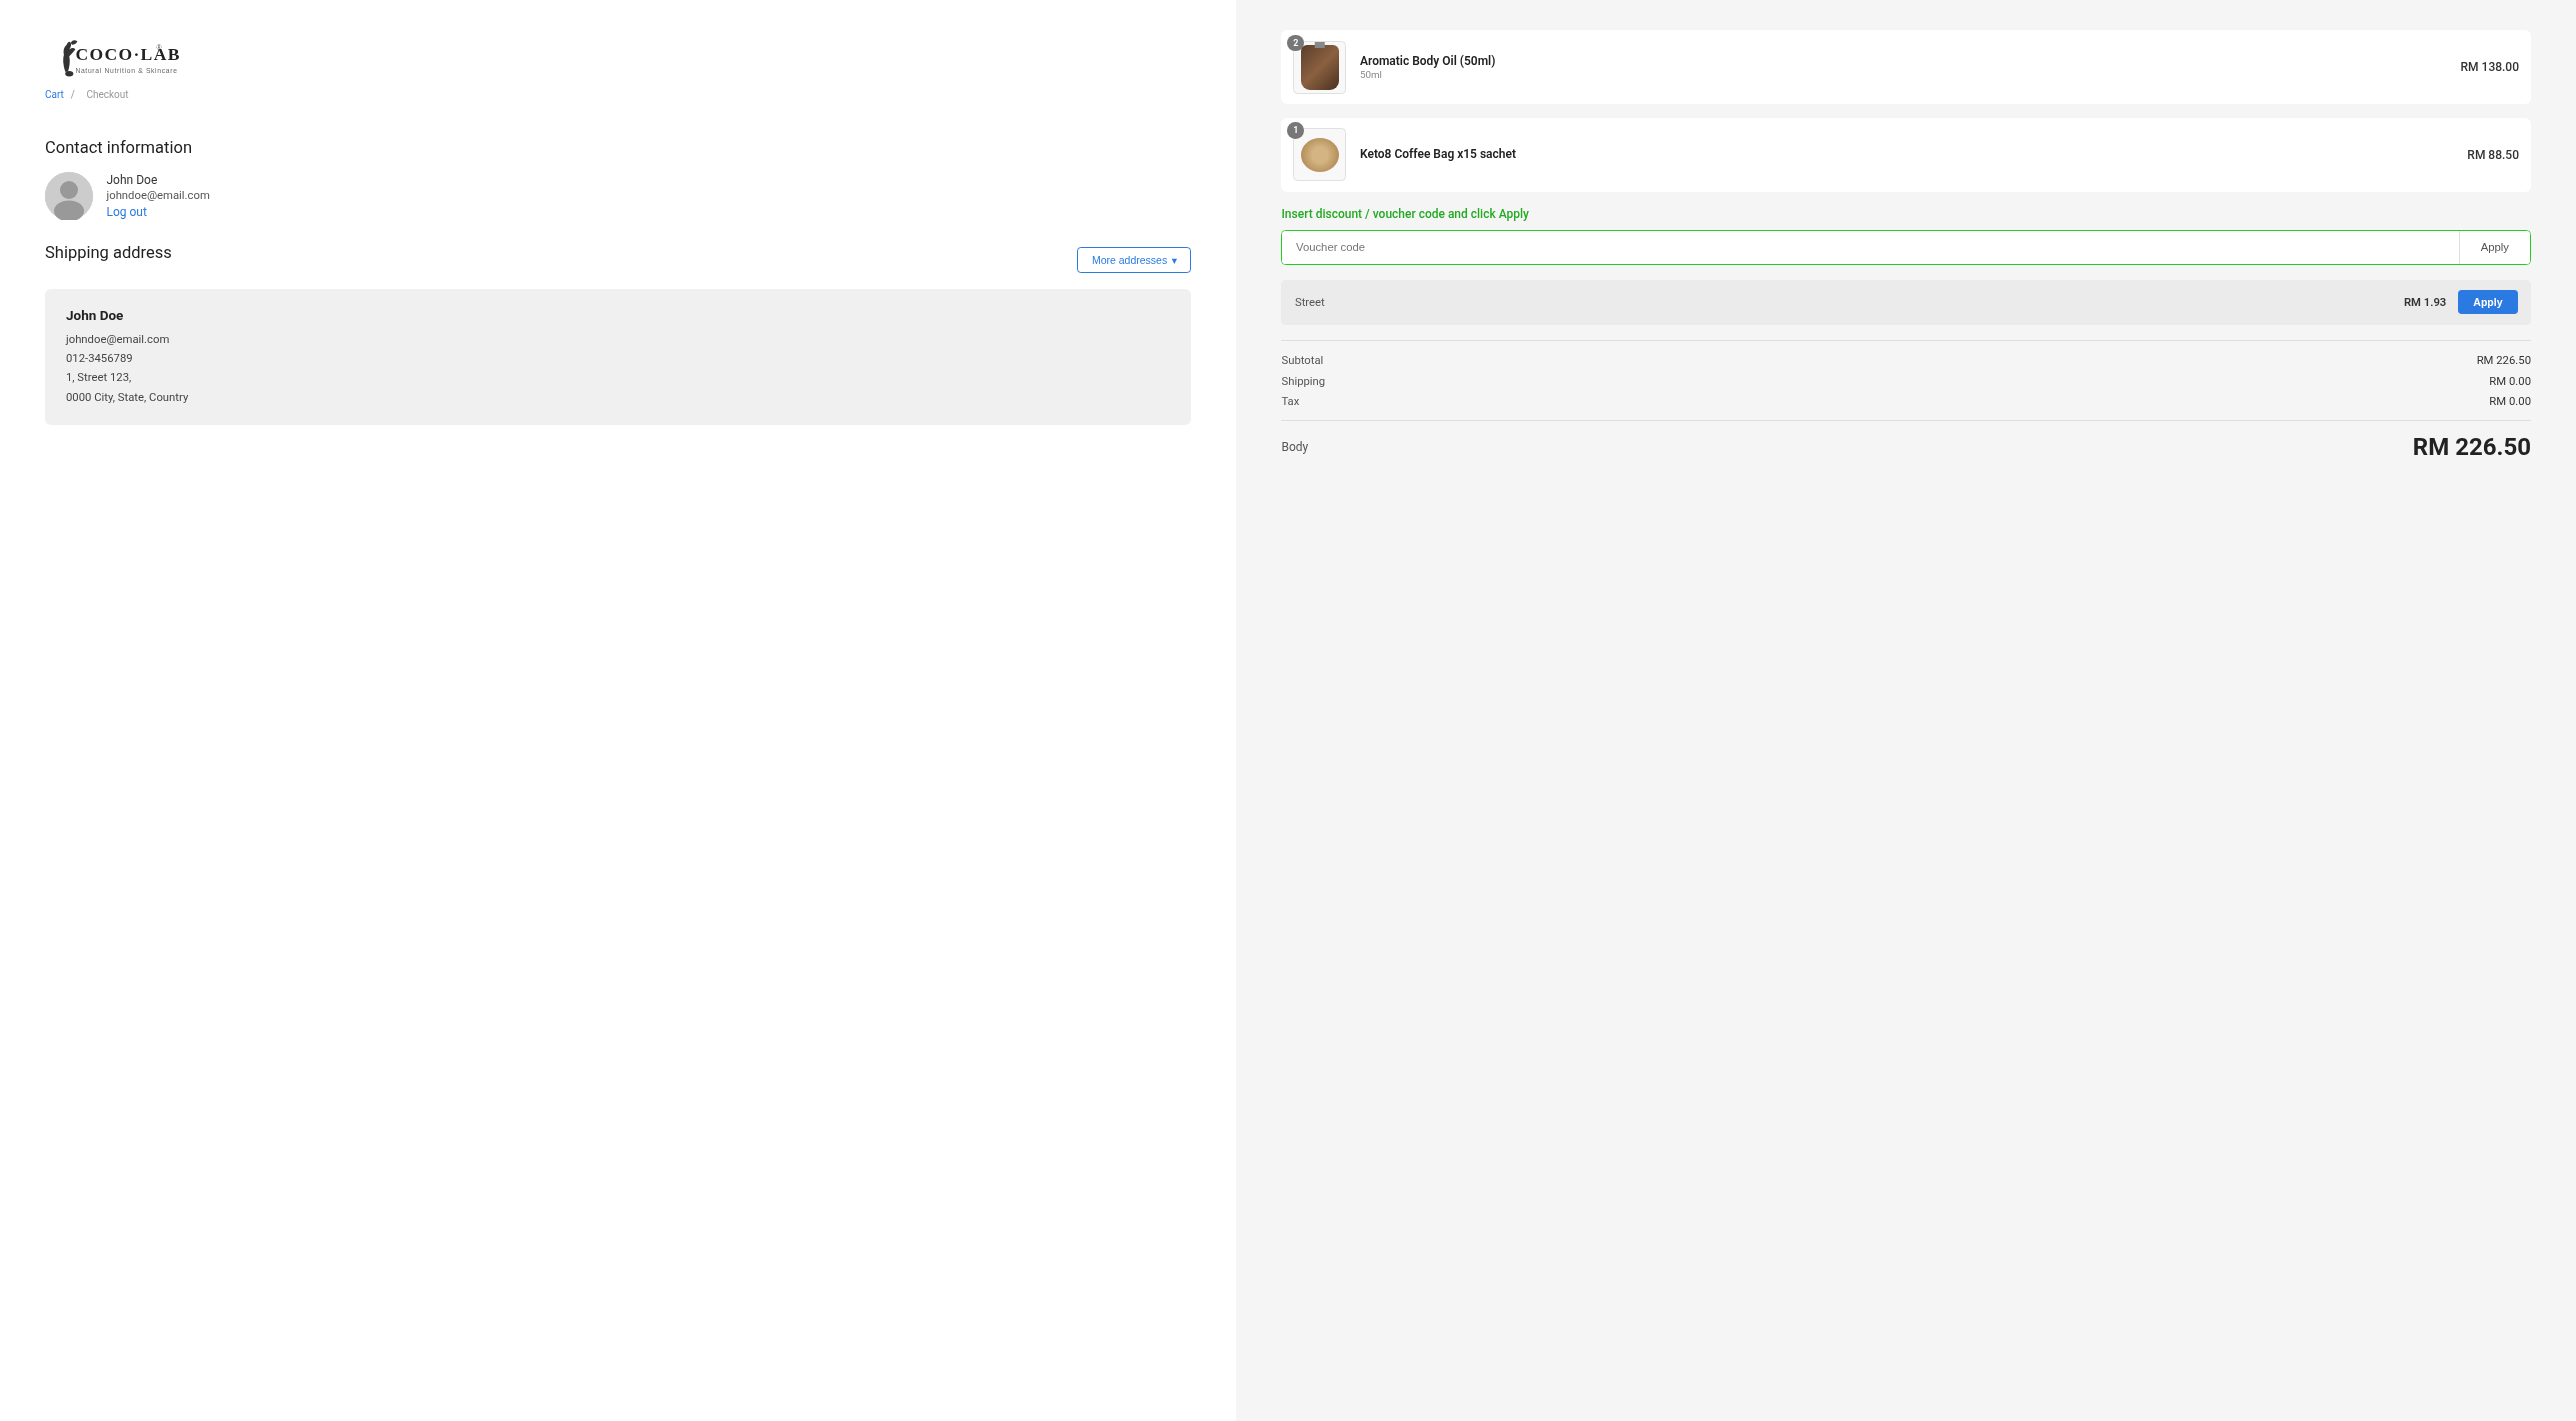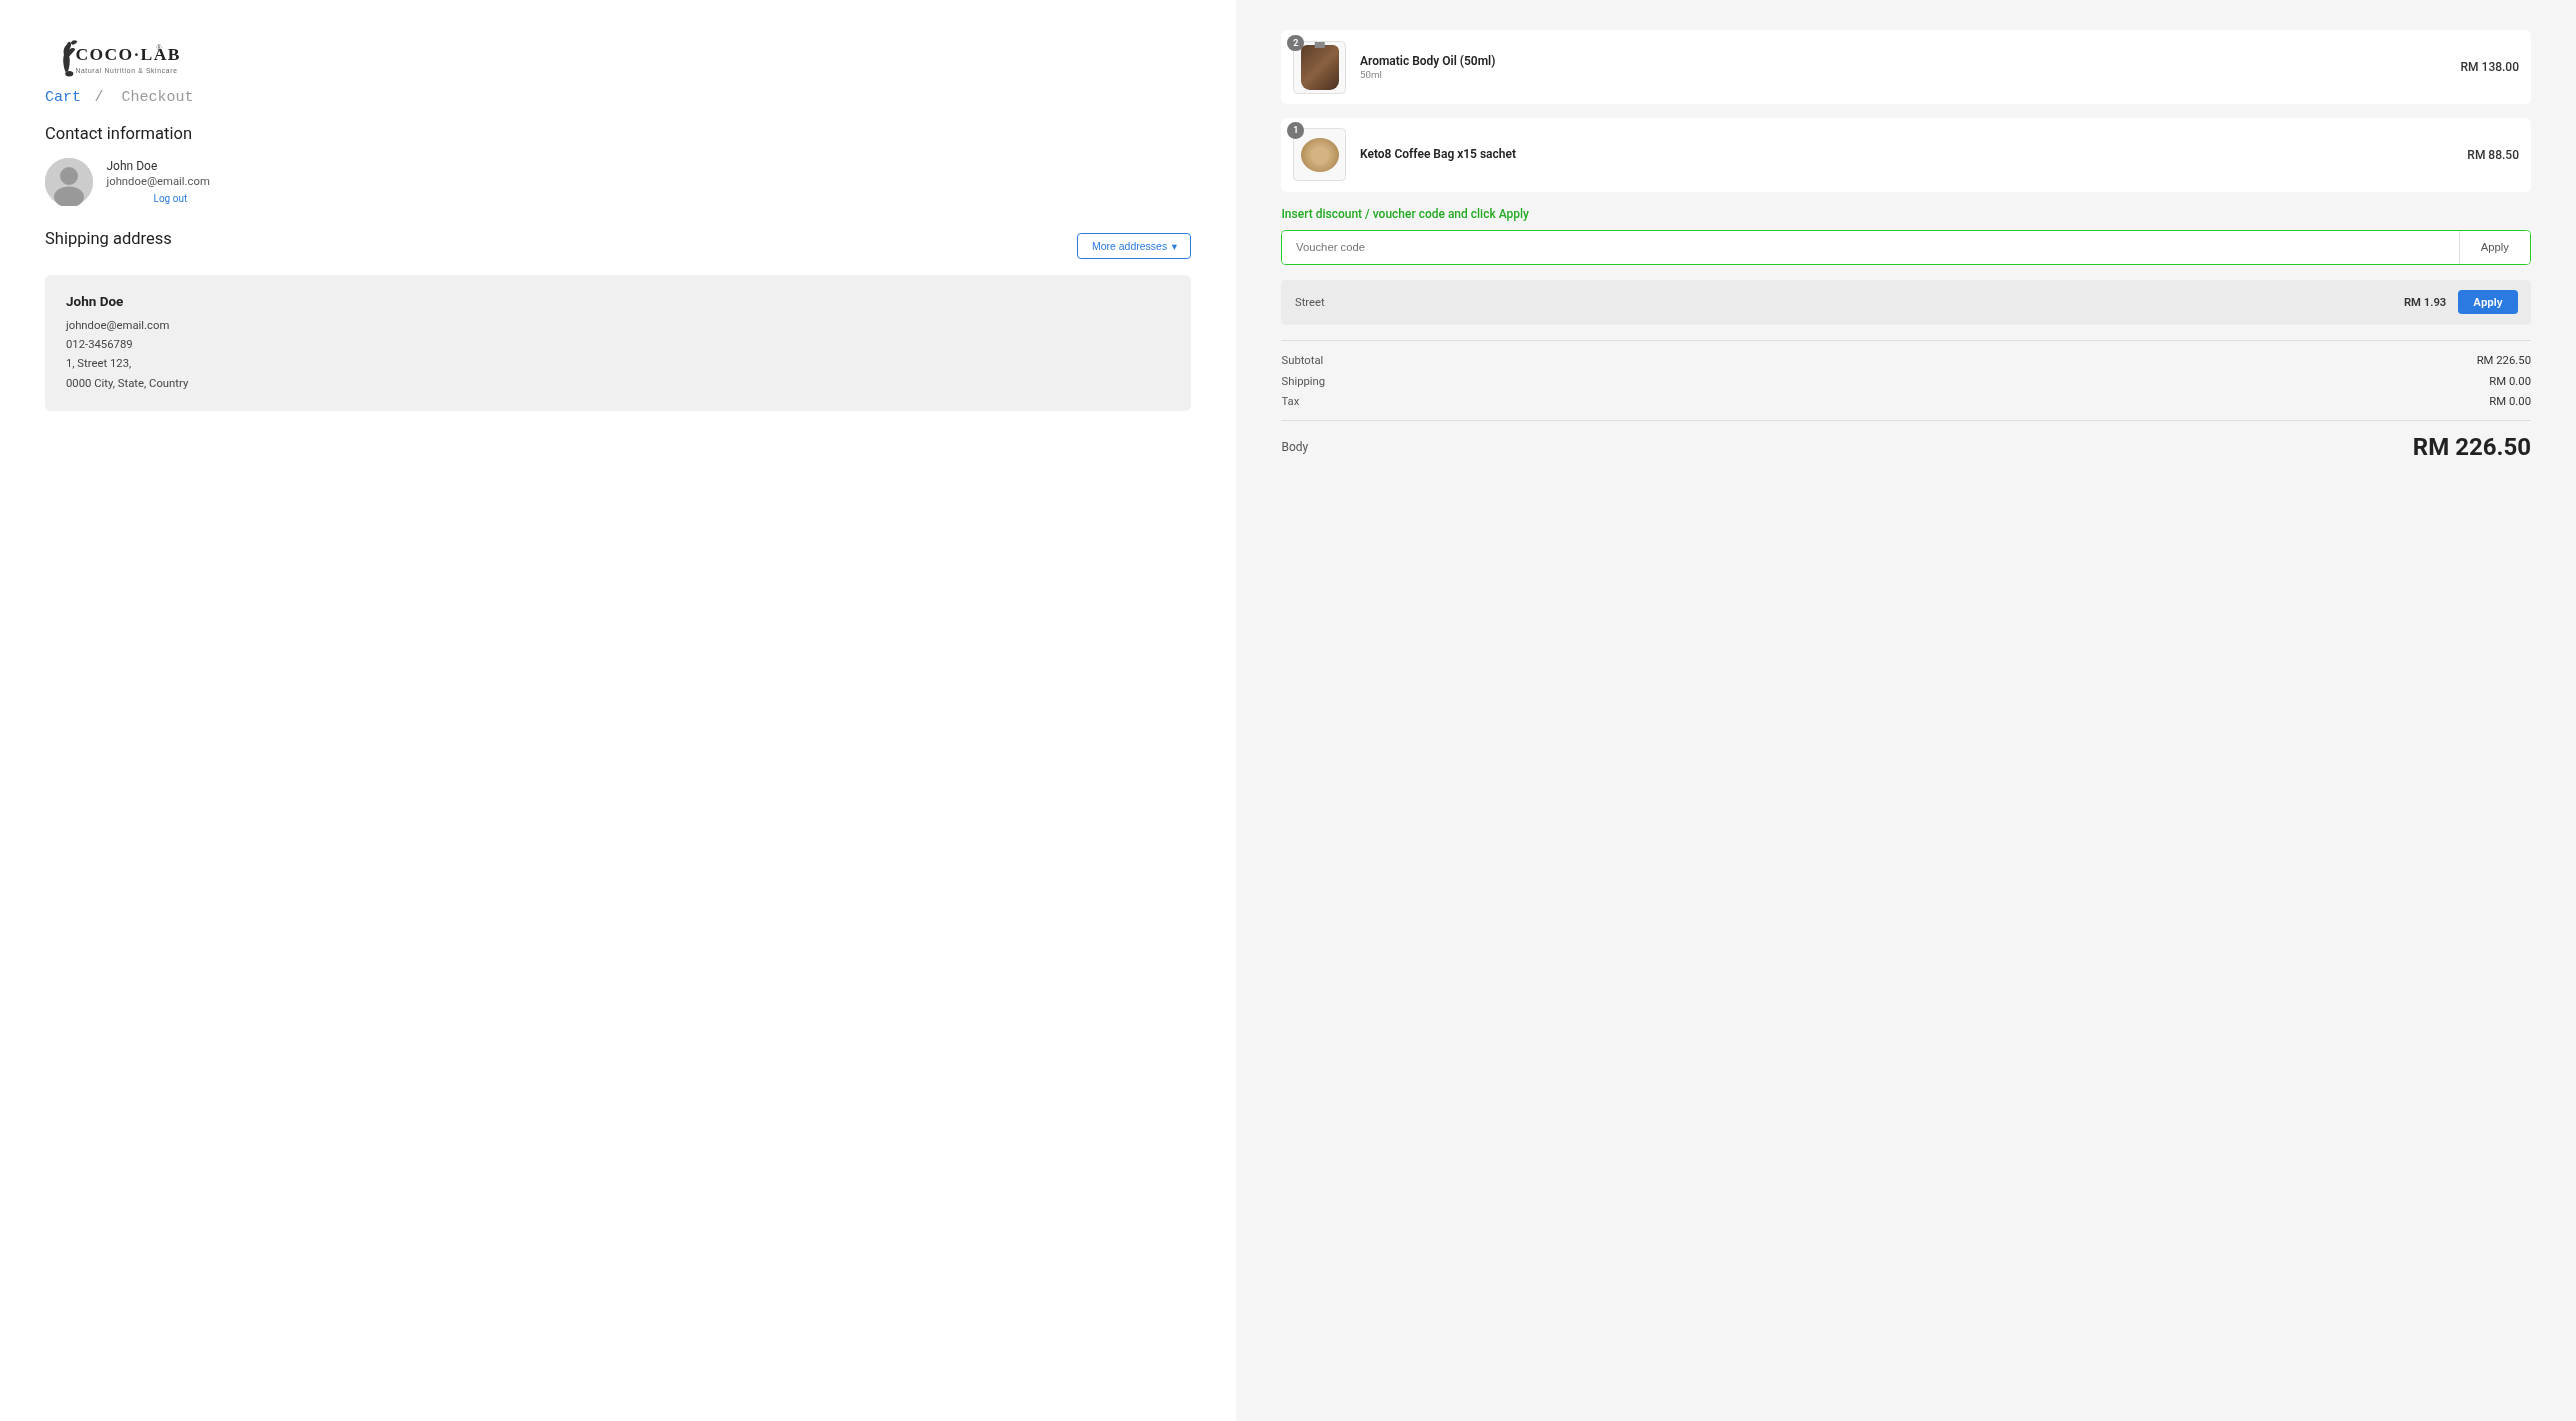--- a/index.html
+++ b/index.html
@@ -30,23 +30,22 @@
     .logo-area {
       display: flex;
       align-items: center;
       margin-bottom: 6px;
     }
     .logo-svg {
       width: 135px;
       height: 53px;
     }
     .breadcrumb {
-      font-size: 15px;
-      margin-bottom: 18px;
-      font-family: Liberation Mono, monospace;
+      font-size: 10px;
+      margin-bottom: 38px;
     }
     .breadcrumb a {
       color: #2a7ae2;
       text-decoration: none;
     }
     .breadcrumb span {
       color: #999;
       margin: 0 4.5px;
     }
 
@@ -82,24 +81,23 @@
       color: #333;
       margin-bottom: 1.5px;
     }
     .contact-info .email {
       font-size: 11.3px;
       color: #555;
       margin-bottom: 3px;
     }
     .contact-info .logout-link {
       color: #2a7ae2;
-      font-size: 10px;
+      font-size: 12px;
       text-decoration: none;
       cursor: pointer;
-      margin-left: 47px;
     }
 
     
     .shipping-header {
       display: flex;
       align-items: center;
       justify-content: space-between;
       margin-bottom: 12px;
     }
     .more-addresses-btn {

